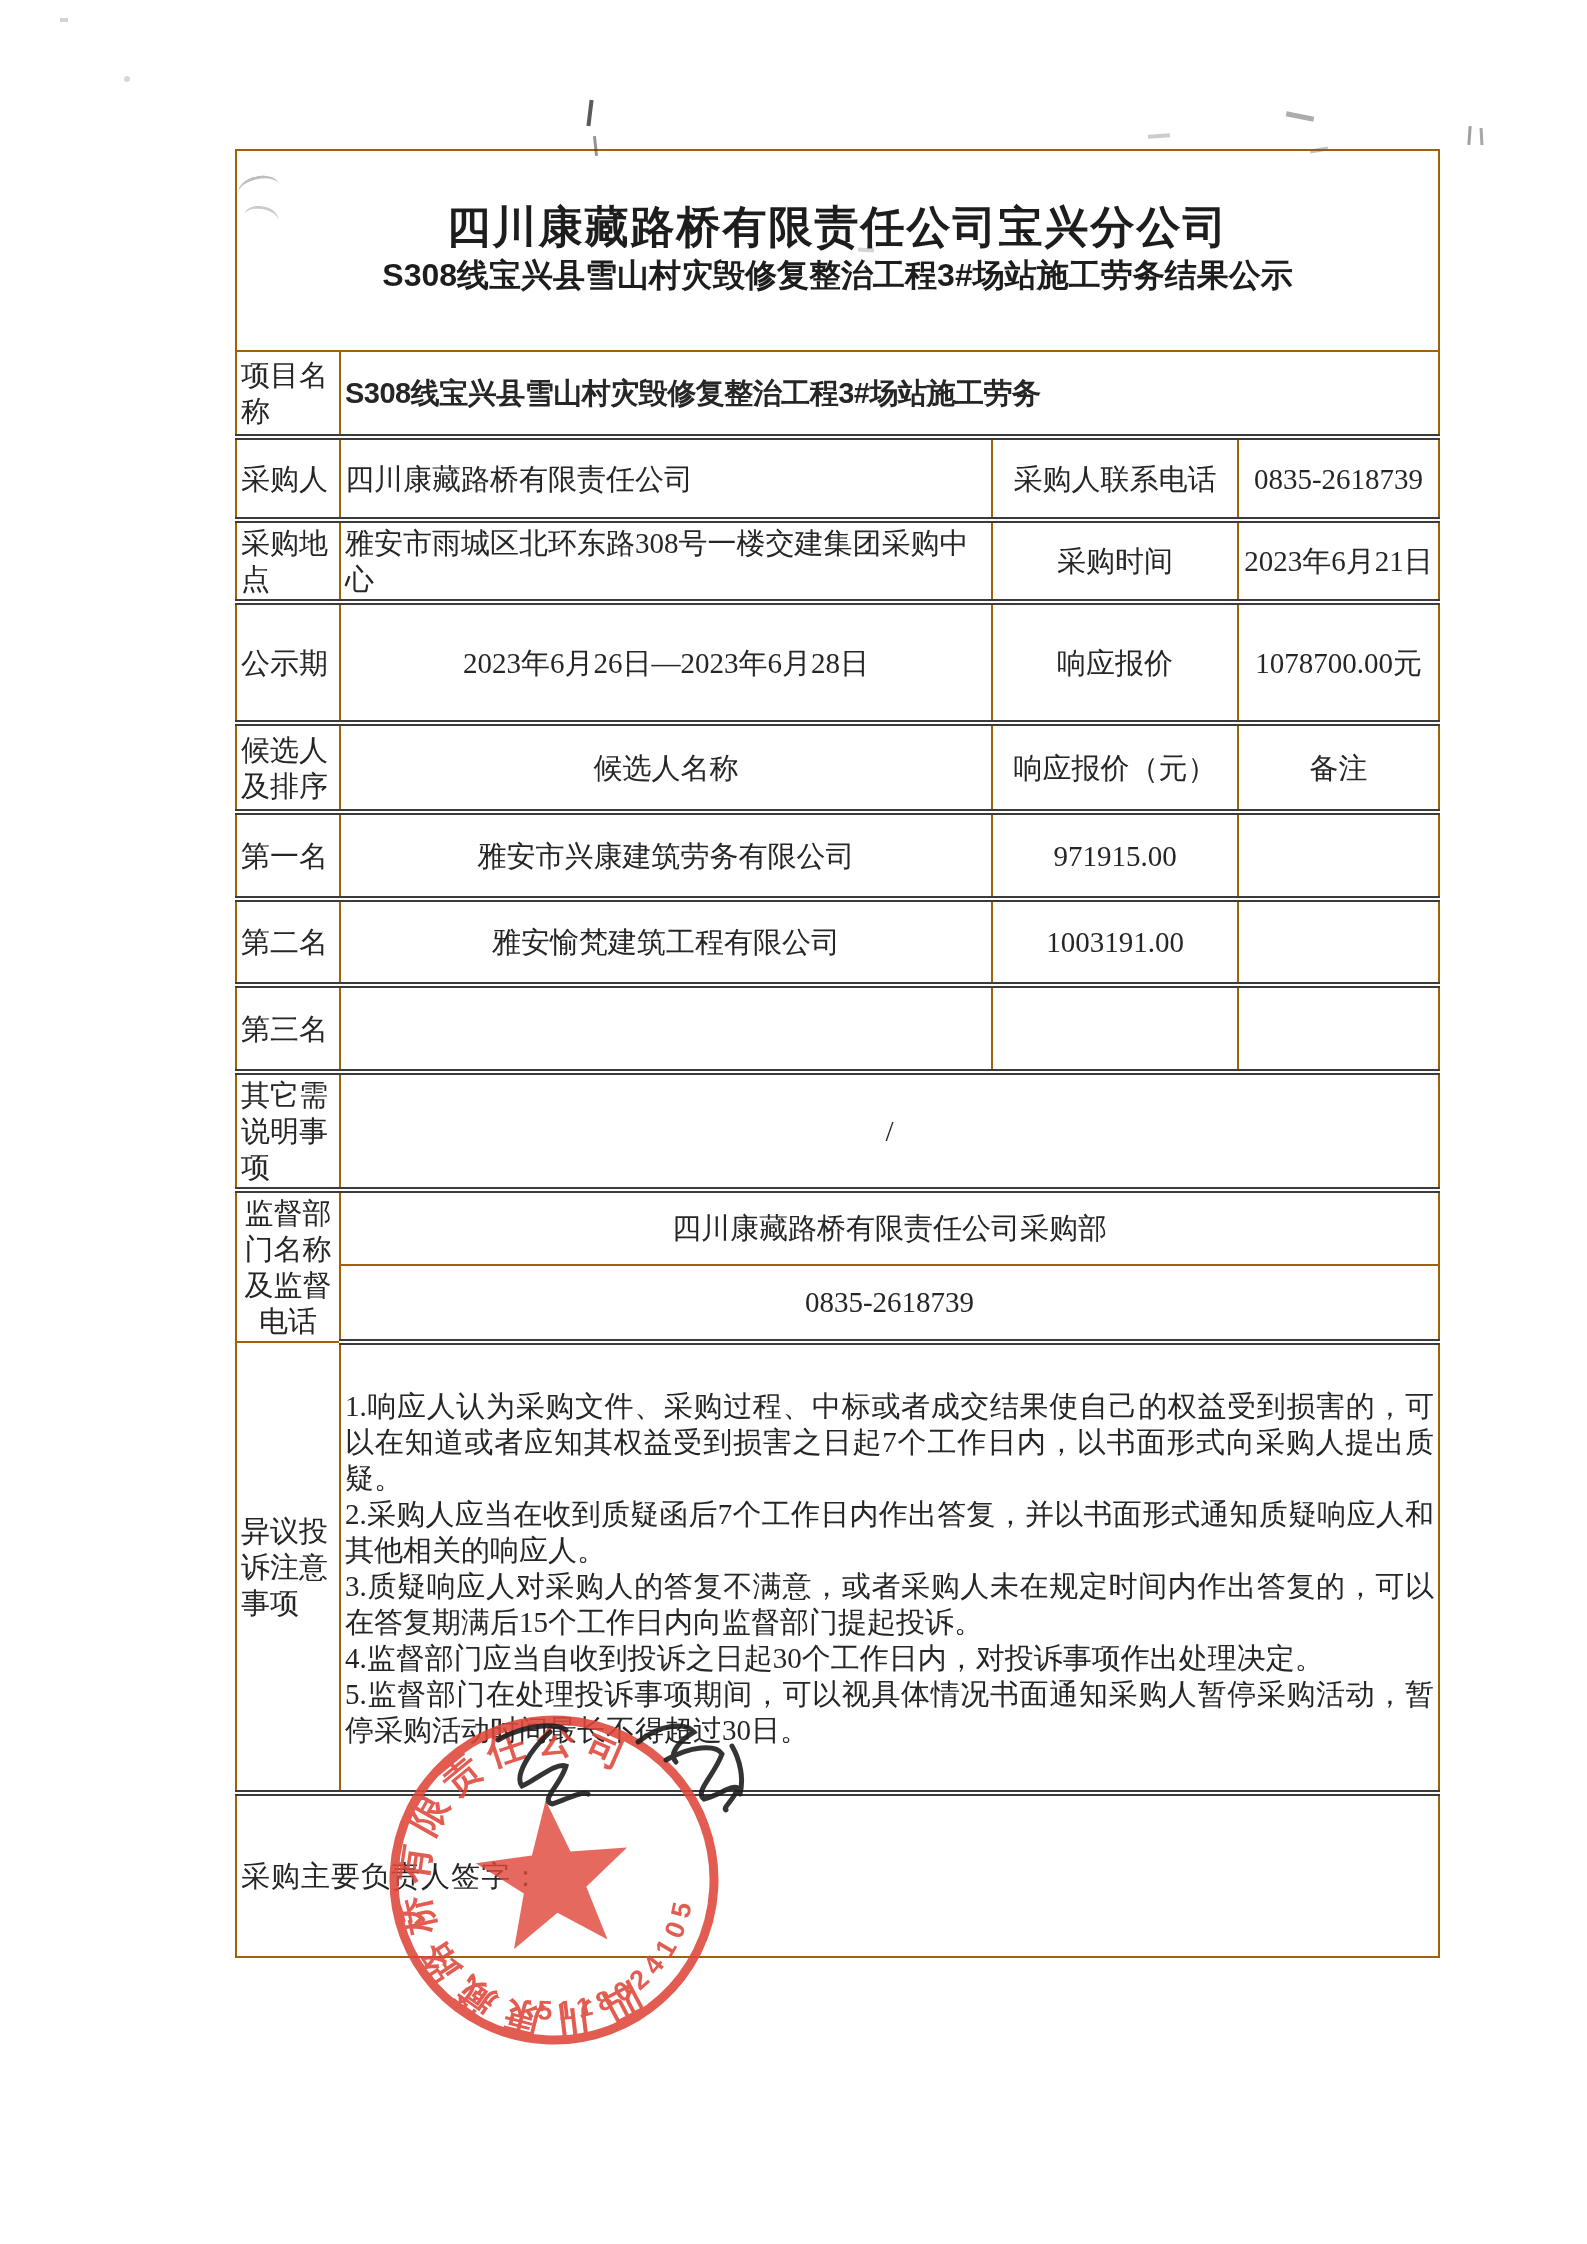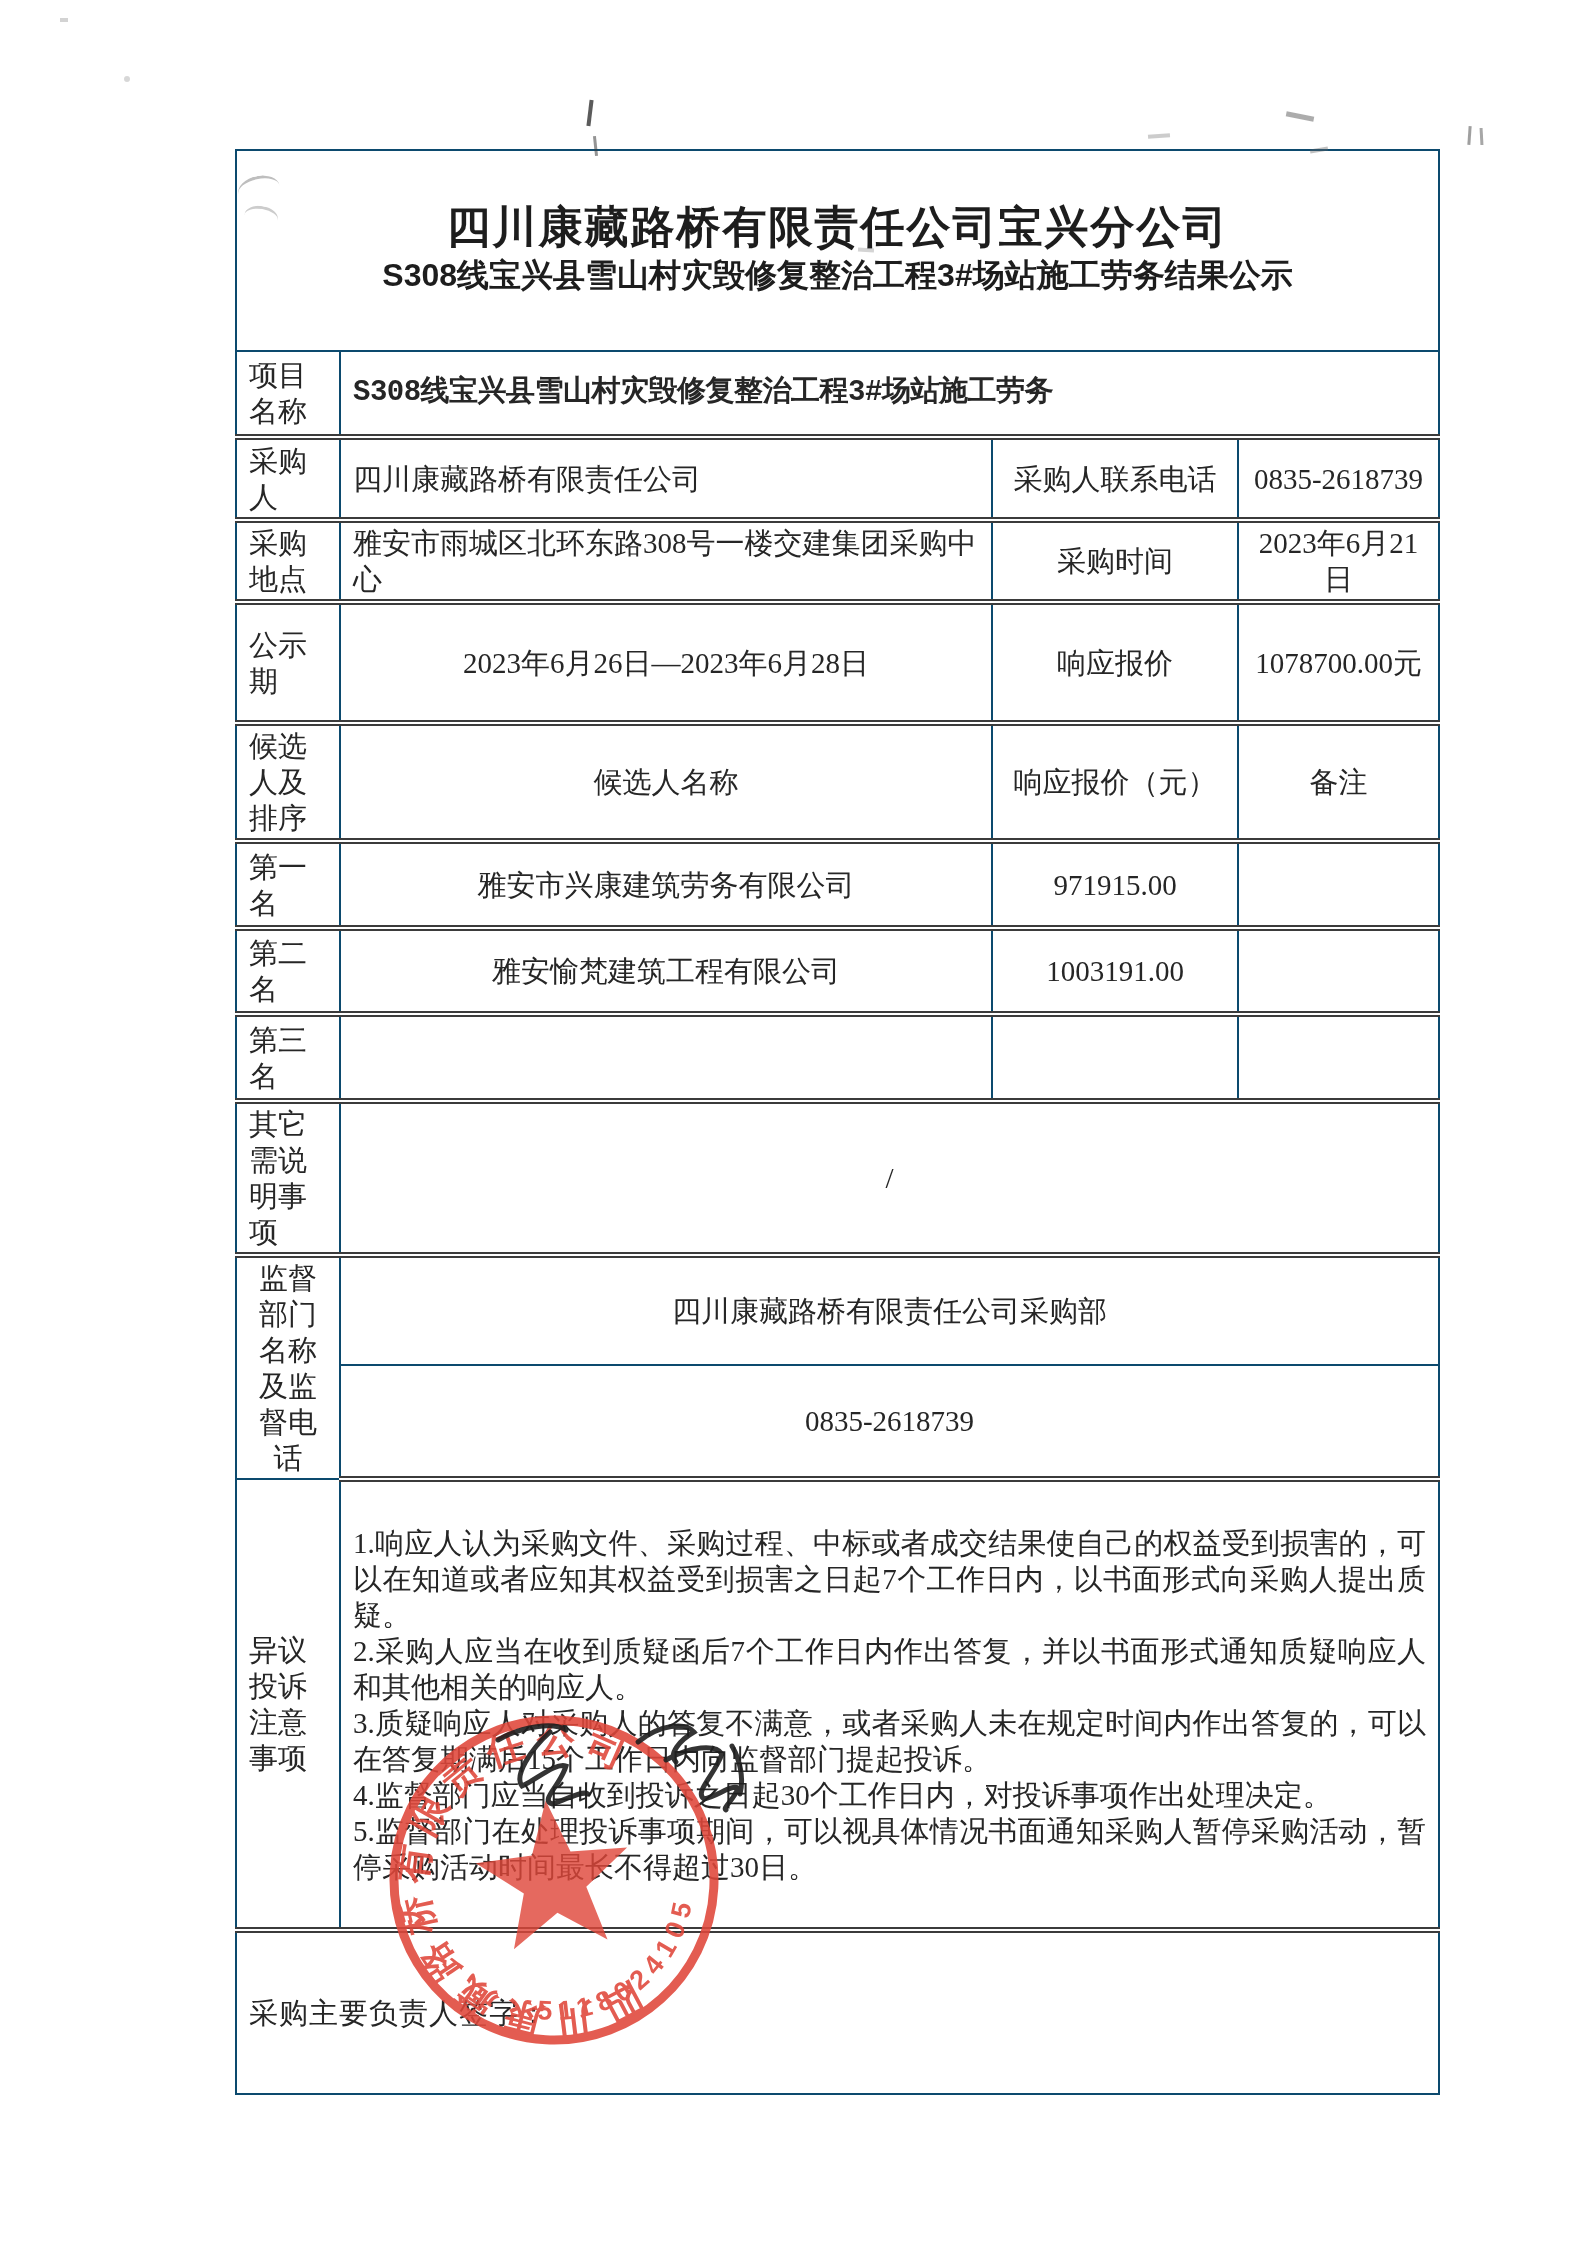--- a/index.html
+++ b/index.html
@@ -8,23 +8,23 @@
     overflow:hidden;margin:0 auto;
     font-family:"Liberation Serif","DejaVu Serif",serif;color:#232323;
   }
   
   table.doc{
     position:absolute;left:235px;top:149px;width:1203px;
     border-collapse:collapse;table-layout:fixed;
     background:transparent;
   }
   table.doc td{
-    border:2px solid #0c4a6e;vertical-align:middle;
+    border:2px solid #a16207;vertical-align:middle;
     font-size:29px;line-height:36px;color:#262626;
-    padding:2px 12px;overflow:hidden;
+    padding:2px 4px;overflow:hidden;
   }
   tr.dbl td{border-bottom:6px double #3b3b3b;}
   td.outer-top{border-top:3px solid #353535;}
   .title-cell{height:195px;text-align:center;vertical-align:middle;border-bottom:6px double #3b3b3b;}
   .title1{font-family:"Liberation Sans","DejaVu Sans",sans-serif;font-weight:bold;font-size:44px;letter-spacing:2px;color:#1d1d1d;}
   .title2{font-family:"Liberation Sans","DejaVu Sans",sans-serif;font-weight:bold;font-size:32px;letter-spacing:0px;color:#1d1d1d;margin-top:12px;}
   td.lab{font-size:28px;line-height:35px;padding:2px 5px 2px 7px;text-align:left;}
   td.lab-c{text-align:center;padding:2px 4px;margin-left:32px;}
   td.cen{text-align:center;}
   td.lft{text-align:left;padding-left:12px;}
@@ -33,21 +33,21 @@
   .h76 td{height:72px;}
   .h115 td{height:111px;}
   .h83 td{height:79px;margin-left:24px;}
   .h81 td{height:77px;}
   .h80 td{height:76px;}
   .h97 td{height:93px;}
   .h68 td{height:64px;}
   .h70 td{height:66px;}
   .h445 td{height:441px;}
   .h160 td{height:156px;}
-  .proj-val{font-family:Liberation Mono, monospace;font-weight:600;font-size:29px;letter-spacing:-0.5px;}
+  .proj-val{font-family:Liberation Sans, sans-serif;font-weight:600;font-size:29px;letter-spacing:-0.5px;}
   .notice{
     text-align:justify;font-size:27px;line-height:35px;padding:0 14px;color:#202020;
   }
   .notice div{margin:0;}
   .sig-cell{position:relative;text-align:left;padding-left:12px;font-size:30px;}
   .sig-label{display:inline-block;letter-spacing:1px;}
   
   .stamp{position:absolute;left:369px;top:1695px;width:370px;height:370px;opacity:.88;z-index:5;pointer-events:none;}
   .signature{position:absolute;left:470px;top:1702px;width:300px;height:125px;z-index:6;pointer-events:none;}
   

